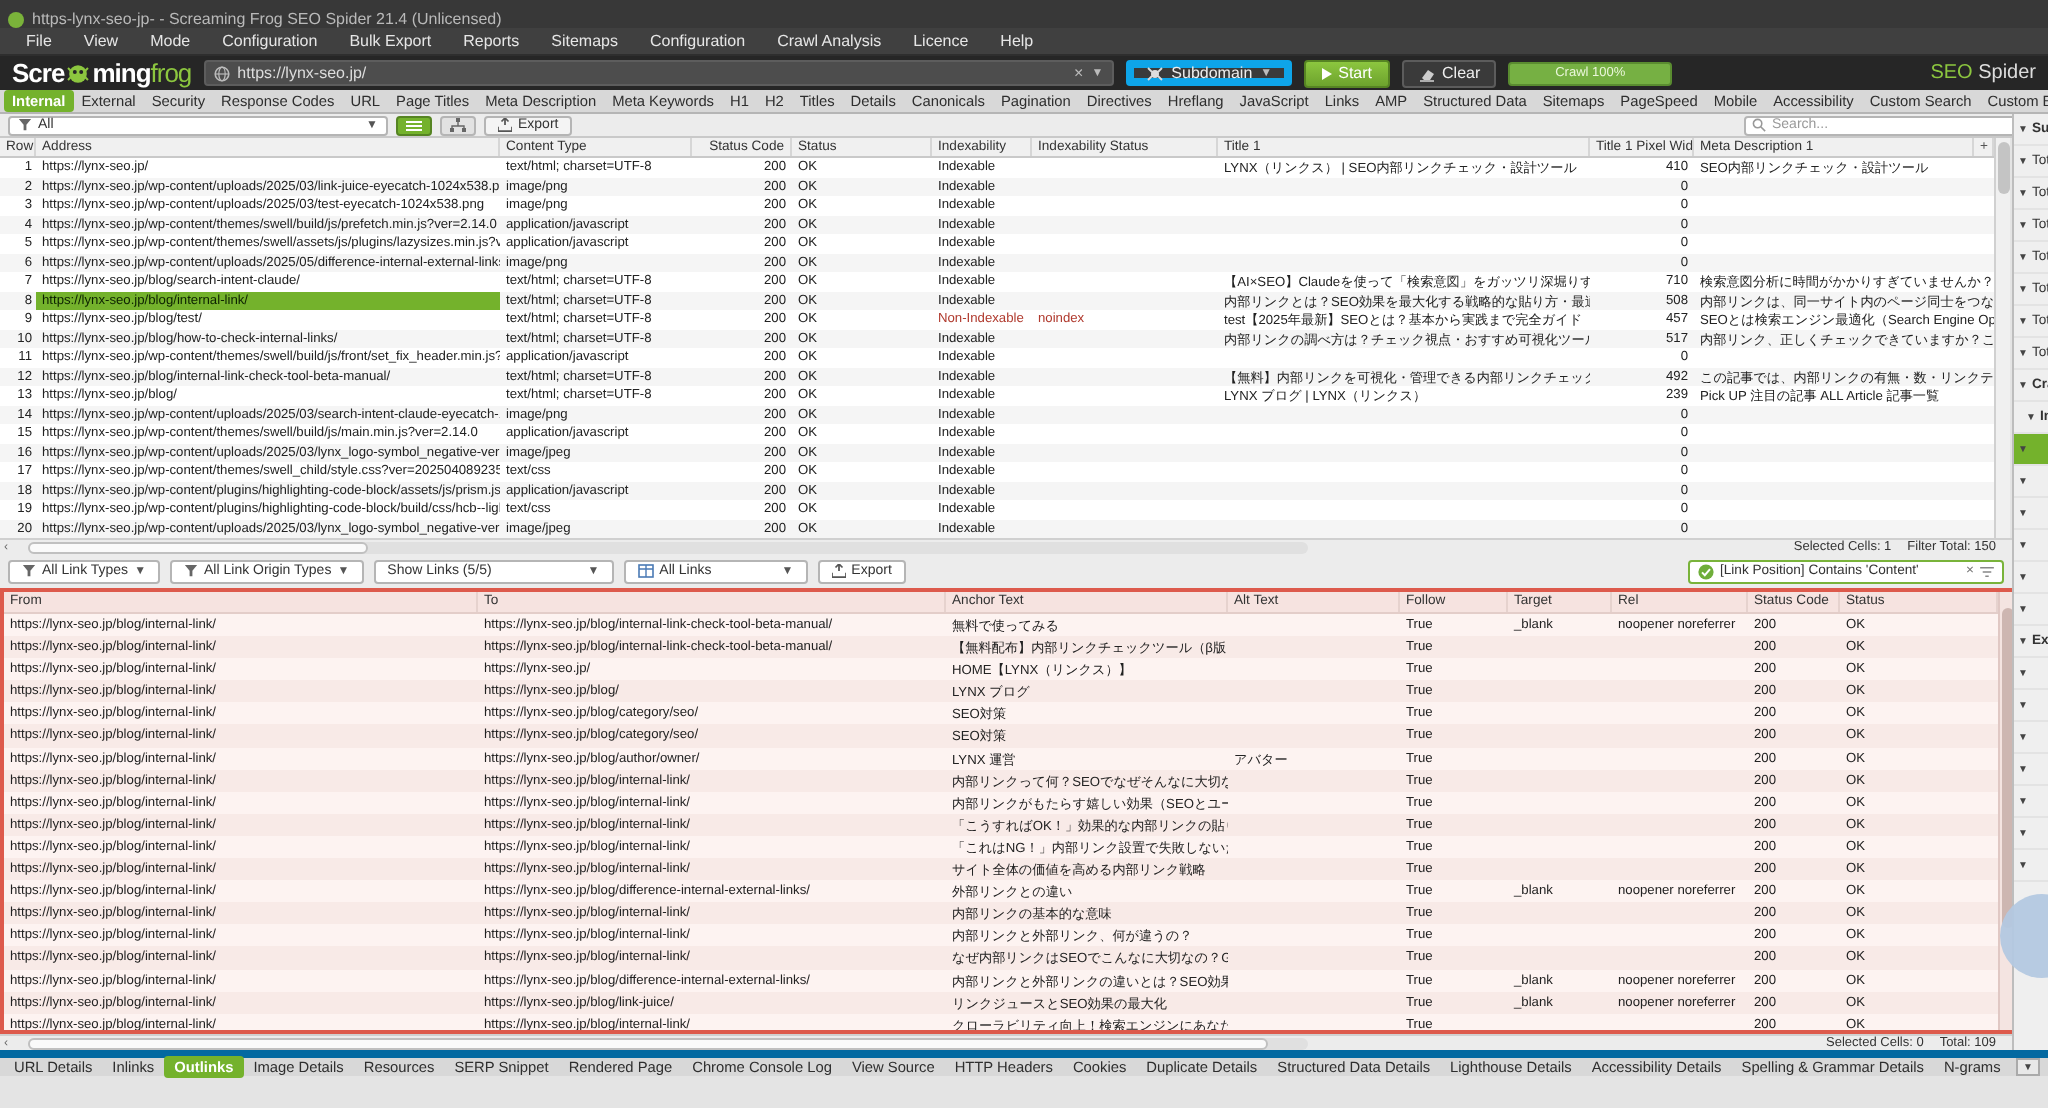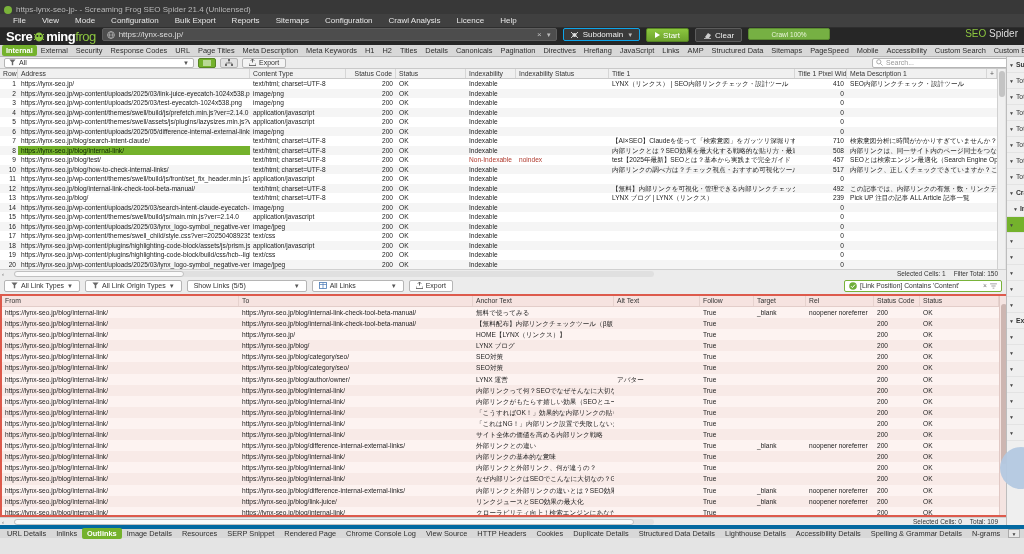--- a/index.html
+++ b/index.html
@@ -11,30 +11,30 @@
   .titlebar { height:14px; background:#383838; color:#b9b9b9; font-size:8px;
     display:flex; align-items:flex-end; padding-left:4px; gap:4px; }
   .titlebar .dot { width:8px; height:8px; border-radius:50%; background:#7ab33a; flex:0 0 auto; }
 
   
   .menubar { height:14px; background:#404040; display:flex; align-items:center;
     padding-left:6px; gap:2px; border-bottom:1px solid #2e2e2e; }
   .menu-item { color:#e6e6e6; font-size:8px; padding:0 7px; line-height:13px; cursor:default; }
 
   
-  .logobar { height:17px; background:#262626; display:flex; padding:0 6px; gap:6px; }
+  .logobar { height:17px; background:#262626; display:flex; align-items:center; padding:0 6px; gap:6px; }
   .logo { display:flex; align-items:center; font-size:13px; font-weight:bold; color:#fff; letter-spacing:-0.5px; }
   .logo .frog { color:#8cc63f; font-weight:normal; }
   .logo svg { margin:0 1px; }
   .urlbar { flex:0 0 455px; height:13px; background:#4d4d4d; border:1px solid #5d5d5d; border-radius:2px;
     display:flex; align-items:center; padding:0 4px; gap:4px; color:#ddd; font-size:8px; }
   .urlbar .spacer { flex:1; }
   .urlbar .x { color:#bbb; font-size:8px; }
   .caret { color:#bbb; font-size:6px; }
-  .subdomain { height:13px; background:#3a3a3a; border:1px solid #0ea5e9; border-radius:2px;
+  .subdomain { height:13px; background:#3a3a3a; border:4px solid #0ea5e9; border-radius:2px;
     display:flex; align-items:center; gap:4px; padding:0 6px; color:#eee; font-size:8px; }
   .btn-start { height:14px; background:linear-gradient(#8cc63f,#6da32d); border:1px solid #568423; border-radius:2px;
     color:#fff; font-size:8px; display:flex; align-items:center; gap:3px; padding:0 8px; }
   .btn-start .tri { width:0; height:0; border-left:5px solid #fff; border-top:3px solid transparent; border-bottom:3px solid transparent; }
   .btn-clear { height:14px; background:#3a3a3a; border:1px solid #5c5c5c; border-radius:2px;
     color:#eee; font-size:8px; display:flex; align-items:center; gap:3px; padding:0 7px; }
   .crawlbar { width:82px; height:12px; background:#76b043; border:1px solid #5a8c30; border-radius:2px;
     color:#eaf6da; font-size:6.5px; display:flex; align-items:center; justify-content:center; }
   .brand { margin-left:auto; font-size:10px; font-weight:normal; color:#ddd; }
   .brand .seo { color:#8cc63f; }

